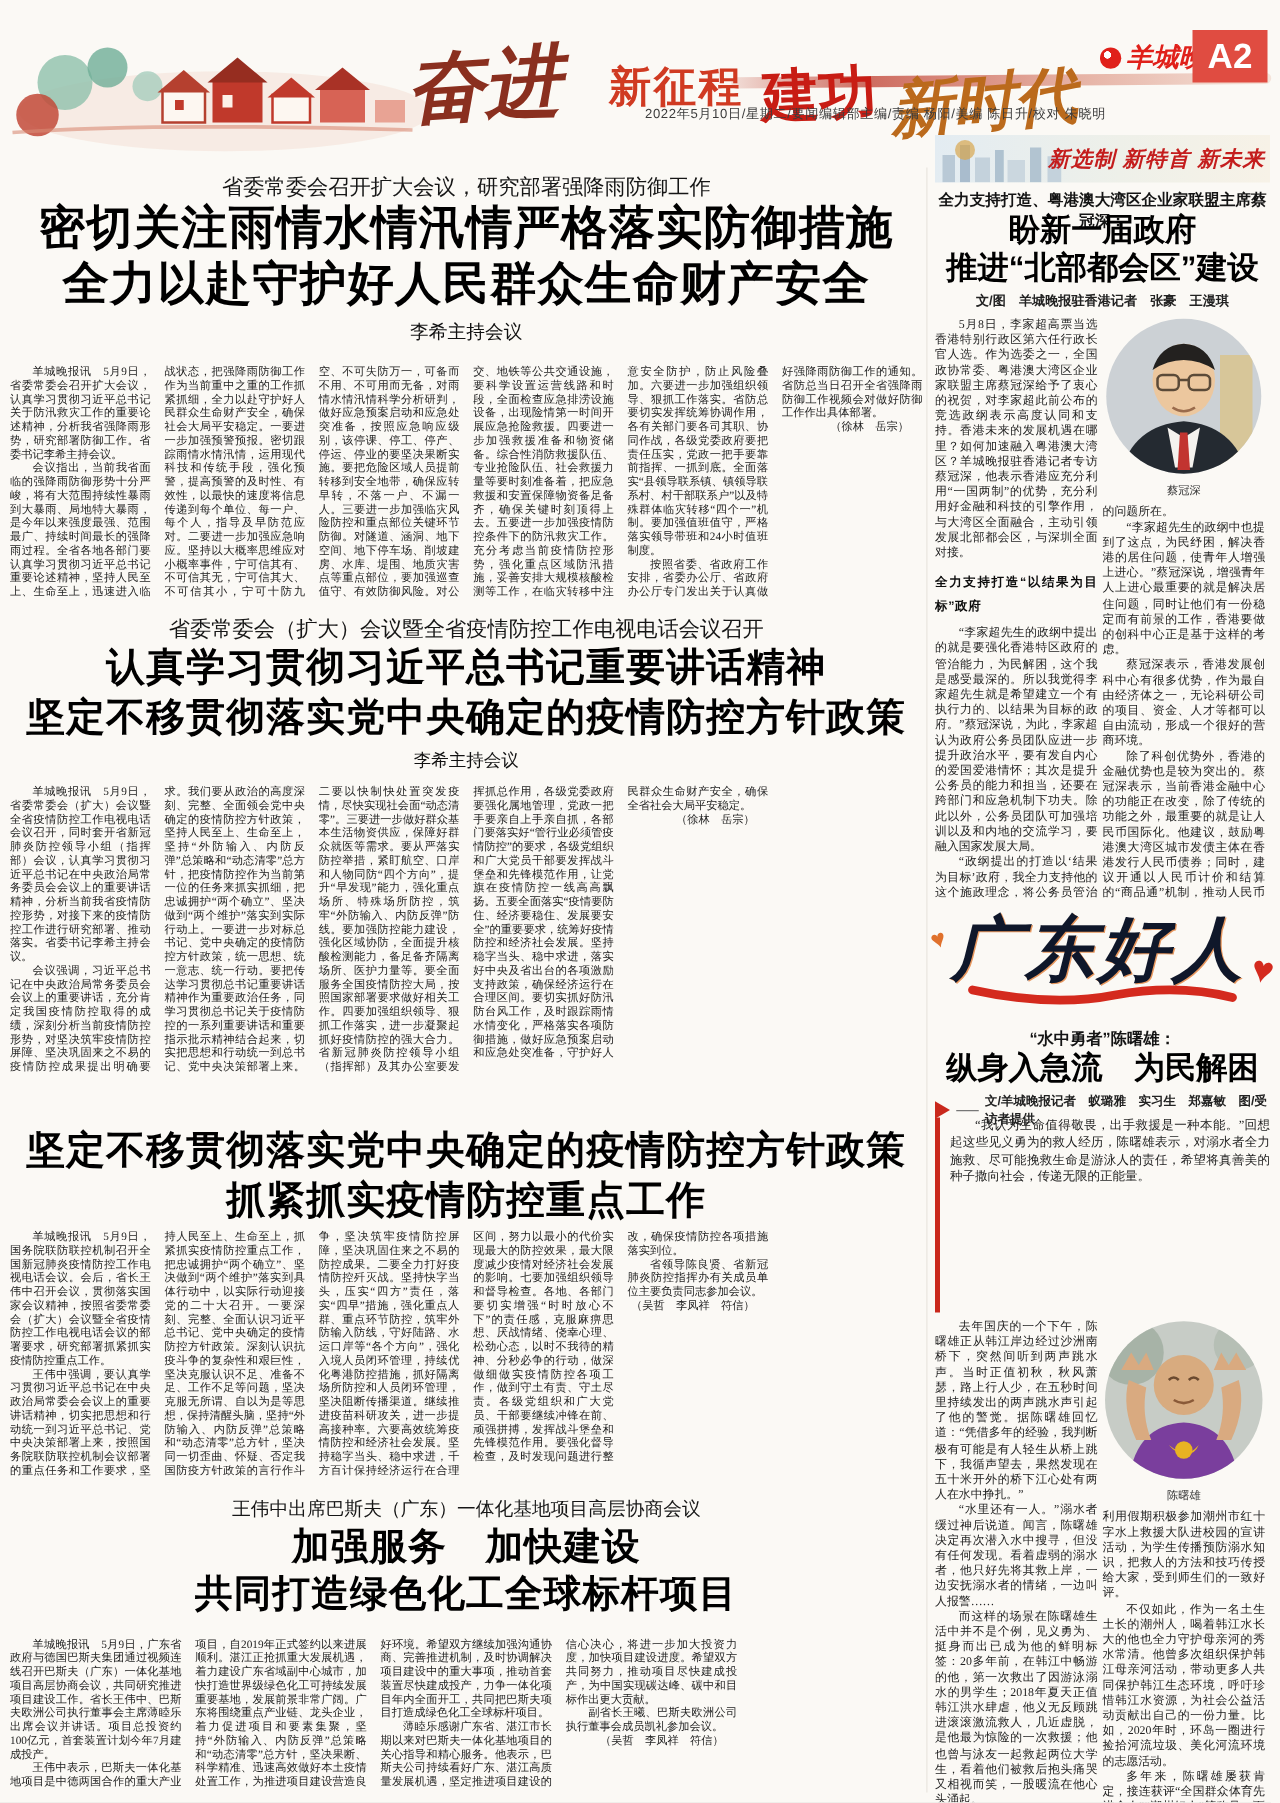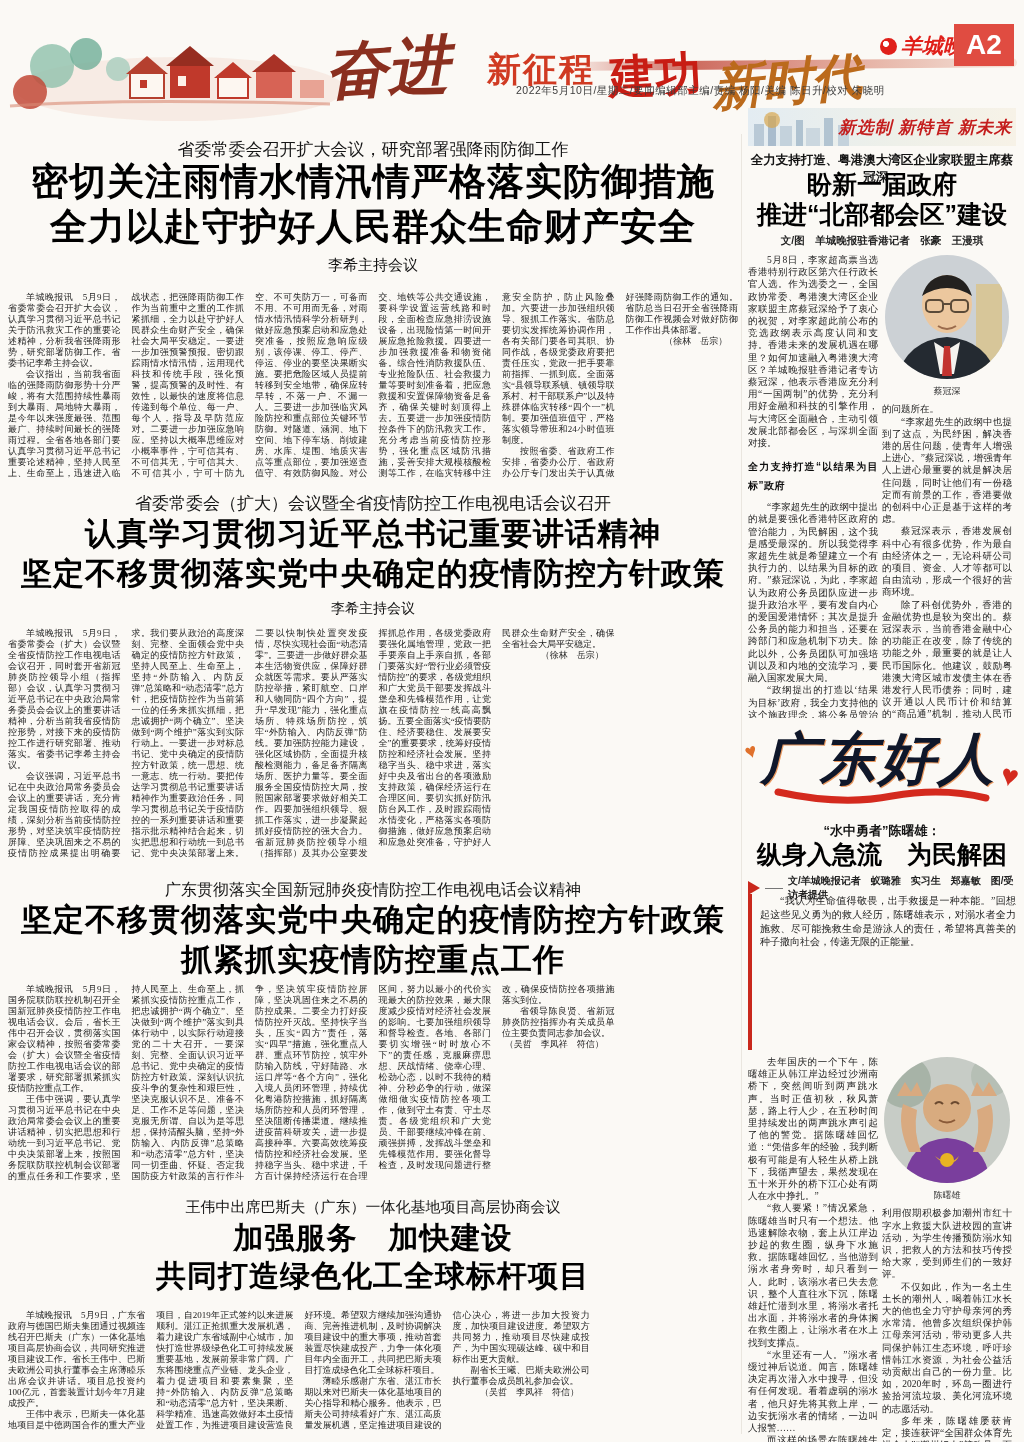--- a/index.html
+++ b/index.html
@@ -144,21 +144,20 @@
   <div class="kicker" style="top:492px;font-size:17px;">省委常委会（扩大）会议暨全省疫情防控工作电视电话会议召开</div>
   <div class="hl" style="top:516px;font-size:31px;">认真学习贯彻习近平总书记重要讲话精神</div>
   <div class="hl" style="top:556px;font-size:31px;">坚定不移贯彻落实党中央确定的疫情防控方针政策</div>
   <div class="byline" style="top:600px;font-size:14px;">李希主持会议</div>
   <div class="cols cols6" style="top:628px;height:238px;">
     <p>羊城晚报讯　5月9日，省委常委会（扩大）会议暨全省疫情防控工作电视电话会议召开，同时套开省新冠肺炎防控领导小组（指挥部）会议，认真学习贯彻习近平总书记在中央政治局常务委员会会议上的重要讲话精神，分析当前我省疫情防控形势，对接下来的疫情防控工作进行研究部署、推动落实。省委书记李希主持会议。</p>
     <p>会议强调，习近平总书记在中央政治局常务委员会会议上的重要讲话，充分肯定我国疫情防控取得的成绩，深刻分析当前疫情防控形势，对坚决筑牢疫情防控屏障、坚决巩固来之不易的疫情防控成果提出明确要求。我们要从政治的高度深刻、完整、全面领会党中央确定的疫情防控方针政策，坚持人民至上、生命至上，坚持“外防输入、内防反弹”总策略和“动态清零”总方针，把疫情防控作为当前第一位的任务来抓实抓细，把忠诚拥护“两个确立”、坚决做到“两个维护”落实到实际行动上。一要进一步对标总书记、党中央确定的疫情防控方针政策，统一思想、统一意志、统一行动。要把传达学习贯彻总书记重要讲话精神作为重要政治任务，同学习贯彻总书记关于疫情防控的一系列重要讲话和重要指示批示精神结合起来，切实把思想和行动统一到总书记、党中央决策部署上来。二要以快制快处置突发疫情，尽快实现社会面“动态清零”。三要进一步做好群众基本生活物资供应，保障好群众就医等需求。要从严落实防控举措，紧盯航空、口岸和人物同防“四个方向”，提升“早发现”能力，强化重点场所、特殊场所防控，筑牢“外防输入、内防反弹”防线。要加强防控能力建设，强化区域协防，全面提升核酸检测能力，备足备齐隔离场所、医护力量等。要全面服务全国疫情防控大局，按照国家部署要求做好相关工作。四要加强组织领导、狠抓工作落实，进一步凝聚起抓好疫情防控的强大合力。省新冠肺炎防控领导小组（指挥部）及其办公室要发挥抓总作用，各级党委政府要强化属地管理，党政一把手要亲自上手亲自抓，各部门要落实好“管行业必须管疫情防控”的要求，各级党组织和广大党员干部要发挥战斗堡垒和先锋模范作用，让党旗在疫情防控一线高高飘扬。五要全面落实“疫情要防住、经济要稳住、发展要安全”的重要要求，统筹好疫情防控和经济社会发展。坚持稳字当头、稳中求进，落实好中央及省出台的各项激励支持政策，确保经济运行在合理区间。要切实抓好防汛防台风工作，及时跟踪雨情水情变化，严格落实各项防御措施，做好应急预案启动和应急处突准备，守护好人民群众生命财产安全，确保全省社会大局平安稳定。</p>
     <p class="credit">（徐林　岳宗）</p>
   </div>
 
-  <div class="kicker" style="top:880px;font-size:16px;">广东贯彻落实全国新冠肺炎疫情防控工作电视电话会议精神</div>
   <div class="hl" style="top:902px;font-size:31px;">坚定不移贯彻落实党中央确定的疫情防控方针政策</div>
   <div class="hl" style="top:942px;font-size:31px;">抓紧抓实疫情防控重点工作</div>
   <div class="cols cols6" style="top:984px;height:208px;">
     <p>羊城晚报讯　5月9日，国务院联防联控机制召开全国新冠肺炎疫情防控工作电视电话会议。会后，省长王伟中召开会议，贯彻落实国家会议精神，按照省委常委会（扩大）会议暨全省疫情防控工作电视电话会议的部署要求，研究部署抓紧抓实疫情防控重点工作。</p>
     <p>王伟中强调，要认真学习贯彻习近平总书记在中央政治局常委会会议上的重要讲话精神，切实把思想和行动统一到习近平总书记、党中央决策部署上来，按照国务院联防联控机制会议部署的重点任务和工作要求，坚持人民至上、生命至上，抓紧抓实疫情防控重点工作，把忠诚拥护“两个确立”、坚决做到“两个维护”落实到具体行动中，以实际行动迎接党的二十大召开。一要深刻、完整、全面认识习近平总书记、党中央确定的疫情防控方针政策。深刻认识抗疫斗争的复杂性和艰巨性，坚决克服认识不足、准备不足、工作不足等问题，坚决克服无所谓、自以为是等思想，保持清醒头脑，坚持“外防输入、内防反弹”总策略和“动态清零”总方针，坚决同一切歪曲、怀疑、否定我国防疫方针政策的言行作斗争，坚决筑牢疫情防控屏障，坚决巩固住来之不易的防控成果。二要全力打好疫情防控歼灭战。坚持快字当头，压实“四方”责任，落实“四早”措施，强化重点人群、重点环节防控，筑牢外防输入防线，守好陆路、水运口岸等“各个方向”，强化入境人员闭环管理，持续优化粤港防控措施，抓好隔离场所防控和人员闭环管理，坚决阻断传播渠道。继续推进疫苗科研攻关，进一步提高接种率。六要高效统筹疫情防控和经济社会发展。坚持稳字当头、稳中求进，千方百计保持经济运行在合理区间，努力以最小的代价实现最大的防控效果，最大限度减少疫情对经济社会发展的影响。七要加强组织领导和督导检查。各地、各部门要切实增强“时时放心不下”的责任感，克服麻痹思想、厌战情绪、侥幸心理、松劲心态，以时不我待的精神、分秒必争的行动，做深做细做实疫情防控各项工作，做到守土有责、守土尽责。各级党组织和广大党员、干部要继续冲锋在前、顽强拼搏，发挥战斗堡垒和先锋模范作用。要强化督导检查，及时发现问题进行整改，确保疫情防控各项措施落实到位。</p>
     <p>省领导陈良贤、省新冠肺炎防控指挥办有关成员单位主要负责同志参加会议。</p>
     <p class="credit">（吴哲　李凤祥　符信）</p>
   </div>
 
   <div class="kicker" style="top:1198px;font-size:15px;">王伟中出席巴斯夫（广东）一体化基地项目高层协商会议</div>
@@ -230,21 +229,20 @@
     <span class="gd-rule"></span>
     <span>文/羊城晚报记者　蚁璐雅　实习生　郑嘉敏　图/受访者提供</span>
   </div>
   <div class="gd-lead">
     <p>“我认为生命值得敬畏，出手救援是一种本能。”回想起这些见义勇为的救人经历，陈曙雄表示，对溺水者全力施救、尽可能挽救生命是游泳人的责任，希望将真善美的种子撒向社会，传递无限的正能量。</p>
   </div>
 
   <div class="subrow" style="top:1056px;height:386px;">
     <div class="subcol">
       <p>去年国庆的一个下午，陈曙雄正从韩江岸边经过沙洲南桥下，突然间听到两声跳水声。当时正值初秋，秋风萧瑟，路上行人少，在五秒时间里持续发出的两声跳水声引起了他的警觉。据陈曙雄回忆道：“凭借多年的经验，我判断极有可能是有人轻生从桥上跳下，我循声望去，果然发现在五十米开外的桥下江心处有两人在水中挣扎。”</p>
-      <p>“救人要紧！”情况紧急，陈曙雄当时只有一个想法。他迅速解除衣物，套上从江岸边抄起的救生圈，纵身下水施救。据陈曙雄回忆，当他游到溺水者身旁时，却只看到一人。此时，该溺水者已失去意识，整个人直往水下沉，陈曙雄赶忙潜到水里，将溺水者托出水面，并将溺水者的身体搁在救生圈上，让溺水者在水上找到支撑点。</p>
       <p>“水里还有一人。”溺水者缓过神后说道。闻言，陈曙雄决定再次潜入水中搜寻，但没有任何发现。看着虚弱的溺水者，他只好先将其救上岸，一边安抚溺水者的情绪，一边叫人报警……</p>
       <p>而这样的场景在陈曙雄生活中并不是个例，见义勇为、挺身而出已成为他的鲜明标签：20多年前，在韩江中畅游的他，第一次救出了因游泳溺水的男学生；2018年夏天正值韩江洪水肆虐，他义无反顾跳进滚滚激流救人，几近虚脱，是他最为惊险的一次救援；他也曾与泳友一起救起两位大学生，看着他们被救后抱头痛哭又相视而笑，一股暖流在他心头涌起。</p>
 
     </div>
     <div class="subcol">
       <div class="photo-wrap">
         <svg width="128" height="128" viewBox="0 0 128 128">
           <defs>
               <clipPath id="pc2">
                 <circle cx="64" cy="64" r="63"></circle>

